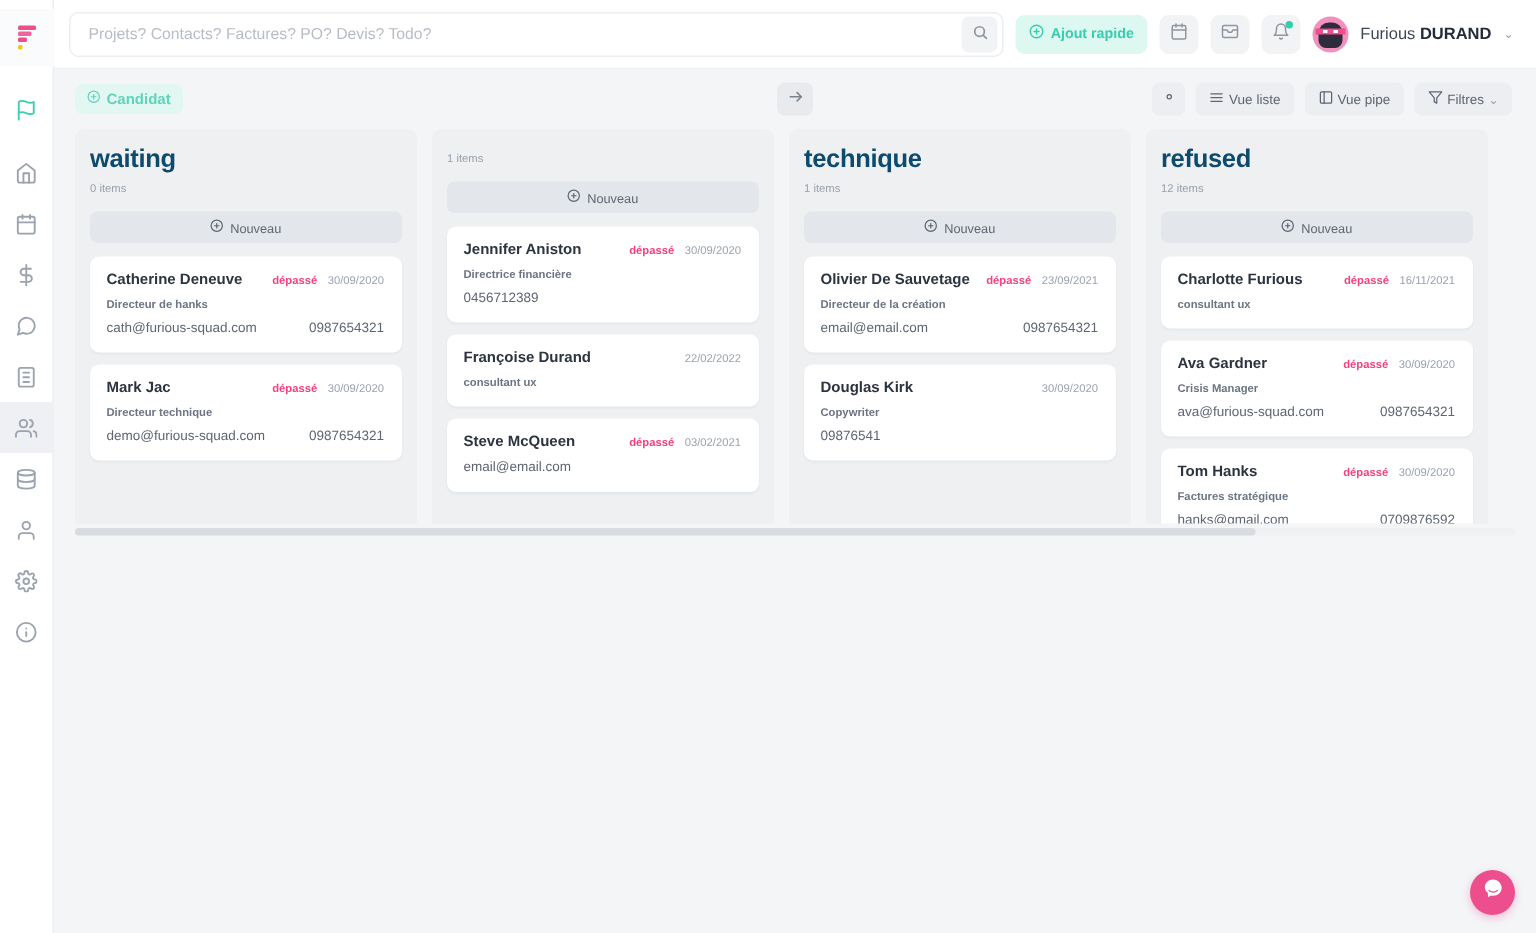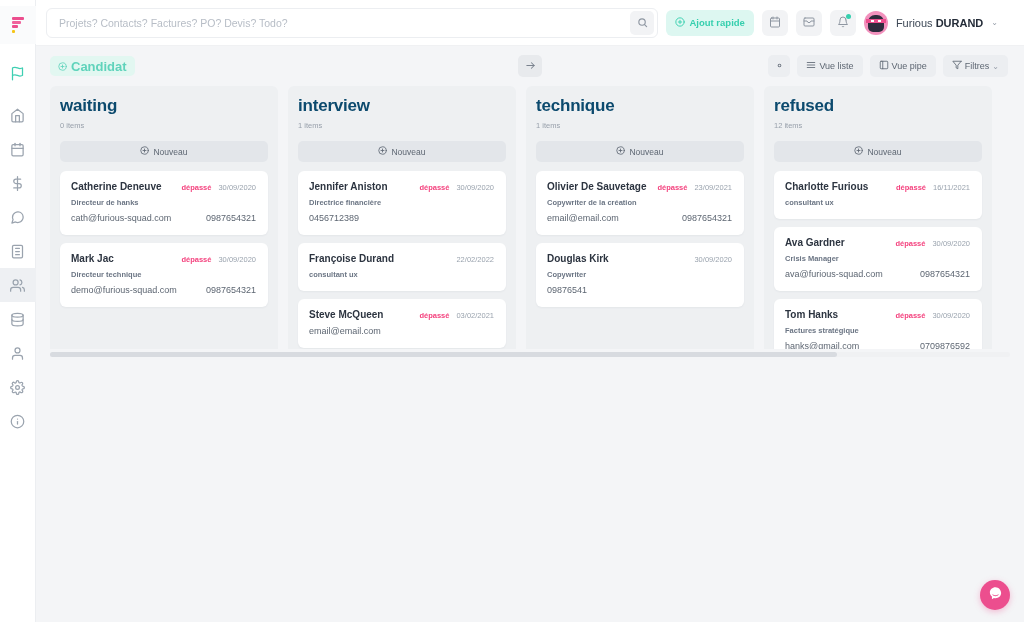--- a/index.html
+++ b/index.html
@@ -44,21 +44,21 @@
   .nav-gap-b { height: 8px; }
 
   
   .pane { flex: 1; display: flex; flex-direction: column; height: 622px; background: #f4f5f7; }
 
   
   .topbar {
     height: 46px; min-height: 46px;
     background: #ffffff;
     display: flex; align-items: center;
-    padding: 0 26px 0 10px;
+    padding: 0 15px 0 10px;
     gap: 8px;
     border-bottom: 1px solid #f0f1f3;
   }
   .search-wrap {
     flex: 1; height: 30px;
     border: 1px solid #eceef1; border-radius: 6px;
     background: #fff;
     display: flex; align-items: center;
     padding-left: 12px; padding-right: 3px;
     max-width: 700px;
@@ -116,21 +116,21 @@
   .toolbar {
     height: 40px; min-height: 40px;
     display: flex; align-items: center;
     padding: 0 16px 0 14px;
     position: relative;
   }
   .tag-candidat {
     height: 20px; border-radius: 5px;
     background: #e2f7f1; color: #5fd3bb;
     display: flex; align-items: center; gap: 4px;
-    padding: 0 8px; font-size: 13px; font-weight: bold;
+    padding: 0 8px; font-size: 10px; font-weight: bold;
     cursor: pointer;
   }
   .tag-candidat svg { width: 9px; height: 9px; }
   .arrow-btn {
     position: absolute; left: 50%; transform: translateX(-50%);
     width: 24px; height: 22px; border-radius: 5px;
     background: #e8eaed; color: #7a828e;
     display: flex; align-items: center; justify-content: center;
     cursor: pointer;
   }
@@ -495,21 +495,20 @@
                 </div>
                 <div class="card-role">Directeur technique</div>
                 <div class="card-bot">
                   <span class="card-email">demo@furious-squad.com</span>
                   <span class="card-phone">0987654321</span>
                 </div>
               </div>
             </div>
           </div>
           <div class="col">
-            <div class="col-title">interview</div>
             <div class="col-count">1 items</div>
             <div class="btn-nouveau">
               <span><svg viewBox="0 0 24 24" fill="none" stroke="currentColor" stroke-width="2.2" stroke-linecap="round">
                   <circle cx="12" cy="12" r="10"></circle>
                   <line x1="12" y1="8" x2="12" y2="16"></line>
                   <line x1="8" y1="12" x2="16" y2="12"></line>
                 </svg></span>
               <span>Nouveau</span>
             </div>
             <div class="cards">
@@ -562,21 +561,21 @@
             </div>
             <div class="cards">
               <div class="card">
                 <div class="card-top">
                   <span class="card-name">Olivier De Sauvetage</span>
                   <span class="card-meta">
                     <span class="card-flag">dépassé</span>
                     <span class="card-date">23/09/2021</span>
                   </span>
                 </div>
-                <div class="card-role">Copywriter de la création</div>
+                <div class="card-role">Directeur de la création</div>
                 <div class="card-bot">
                   <span class="card-email">email@email.com</span>
                   <span class="card-phone">0987654321</span>
                 </div>
               </div>
               <div class="card">
                 <div class="card-top">
                   <span class="card-name">Douglas Kirk</span>
                   <span class="card-meta">
                     <span class="card-date">30/09/2020</span>

